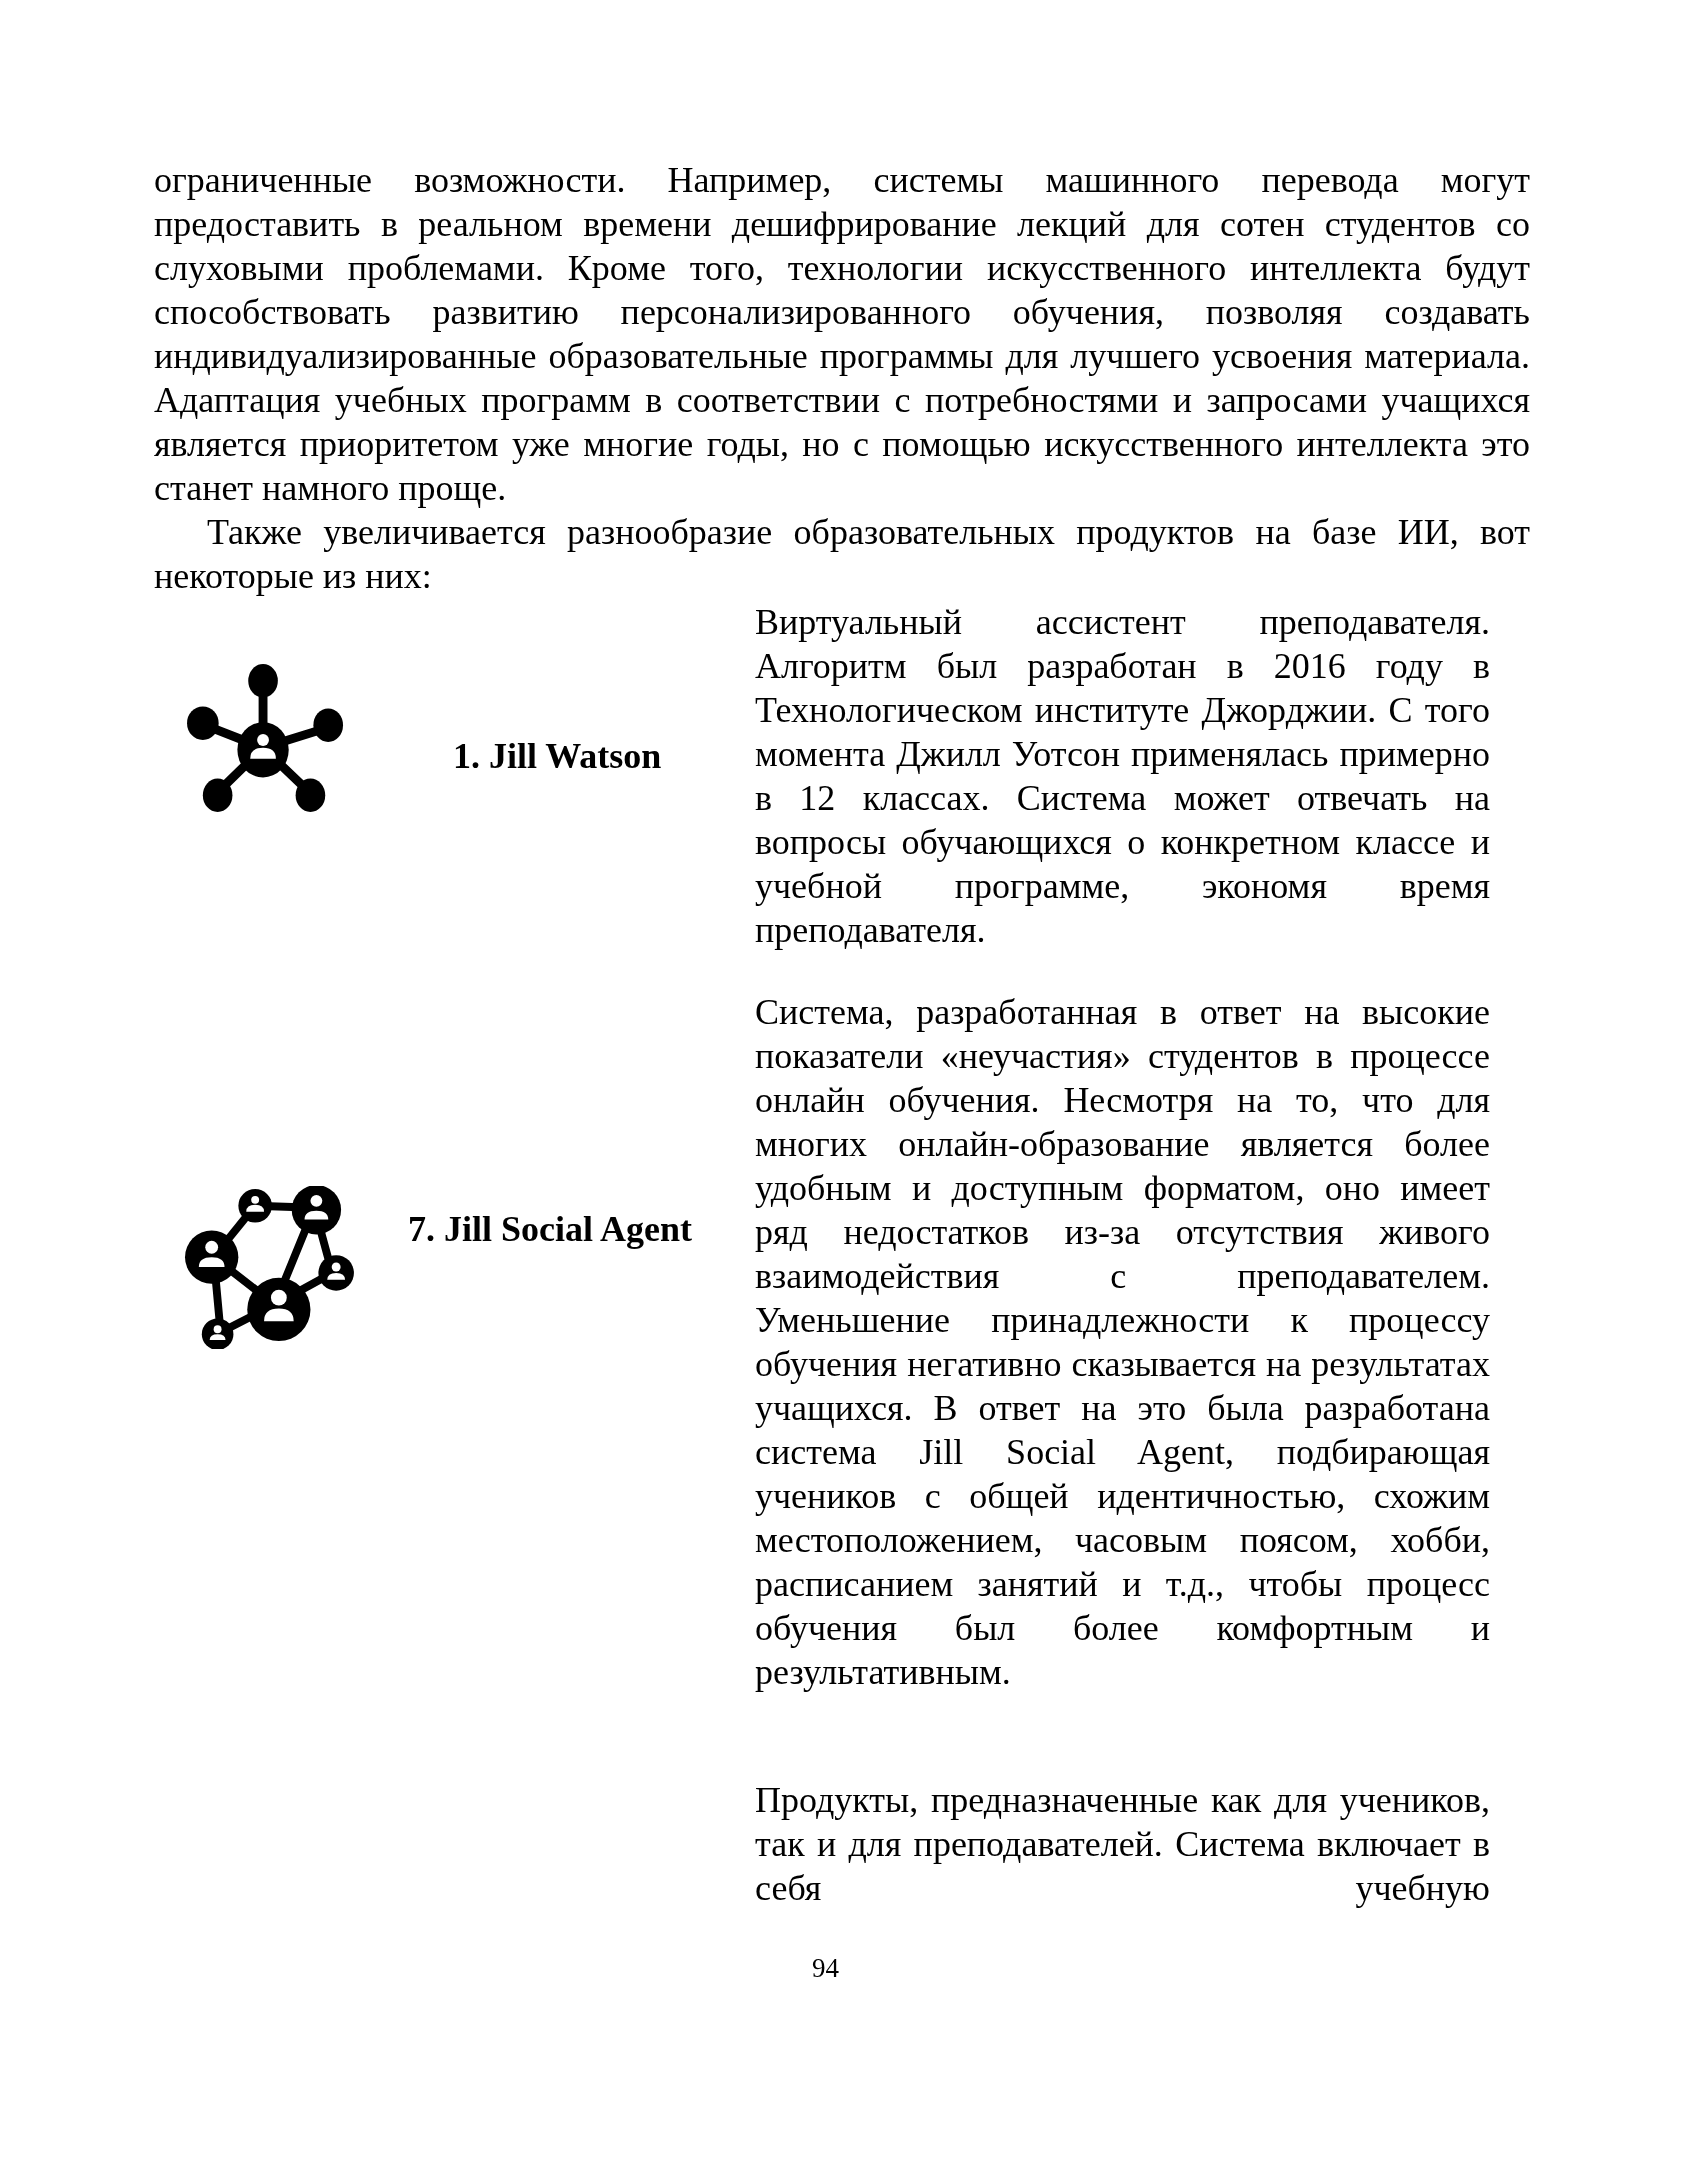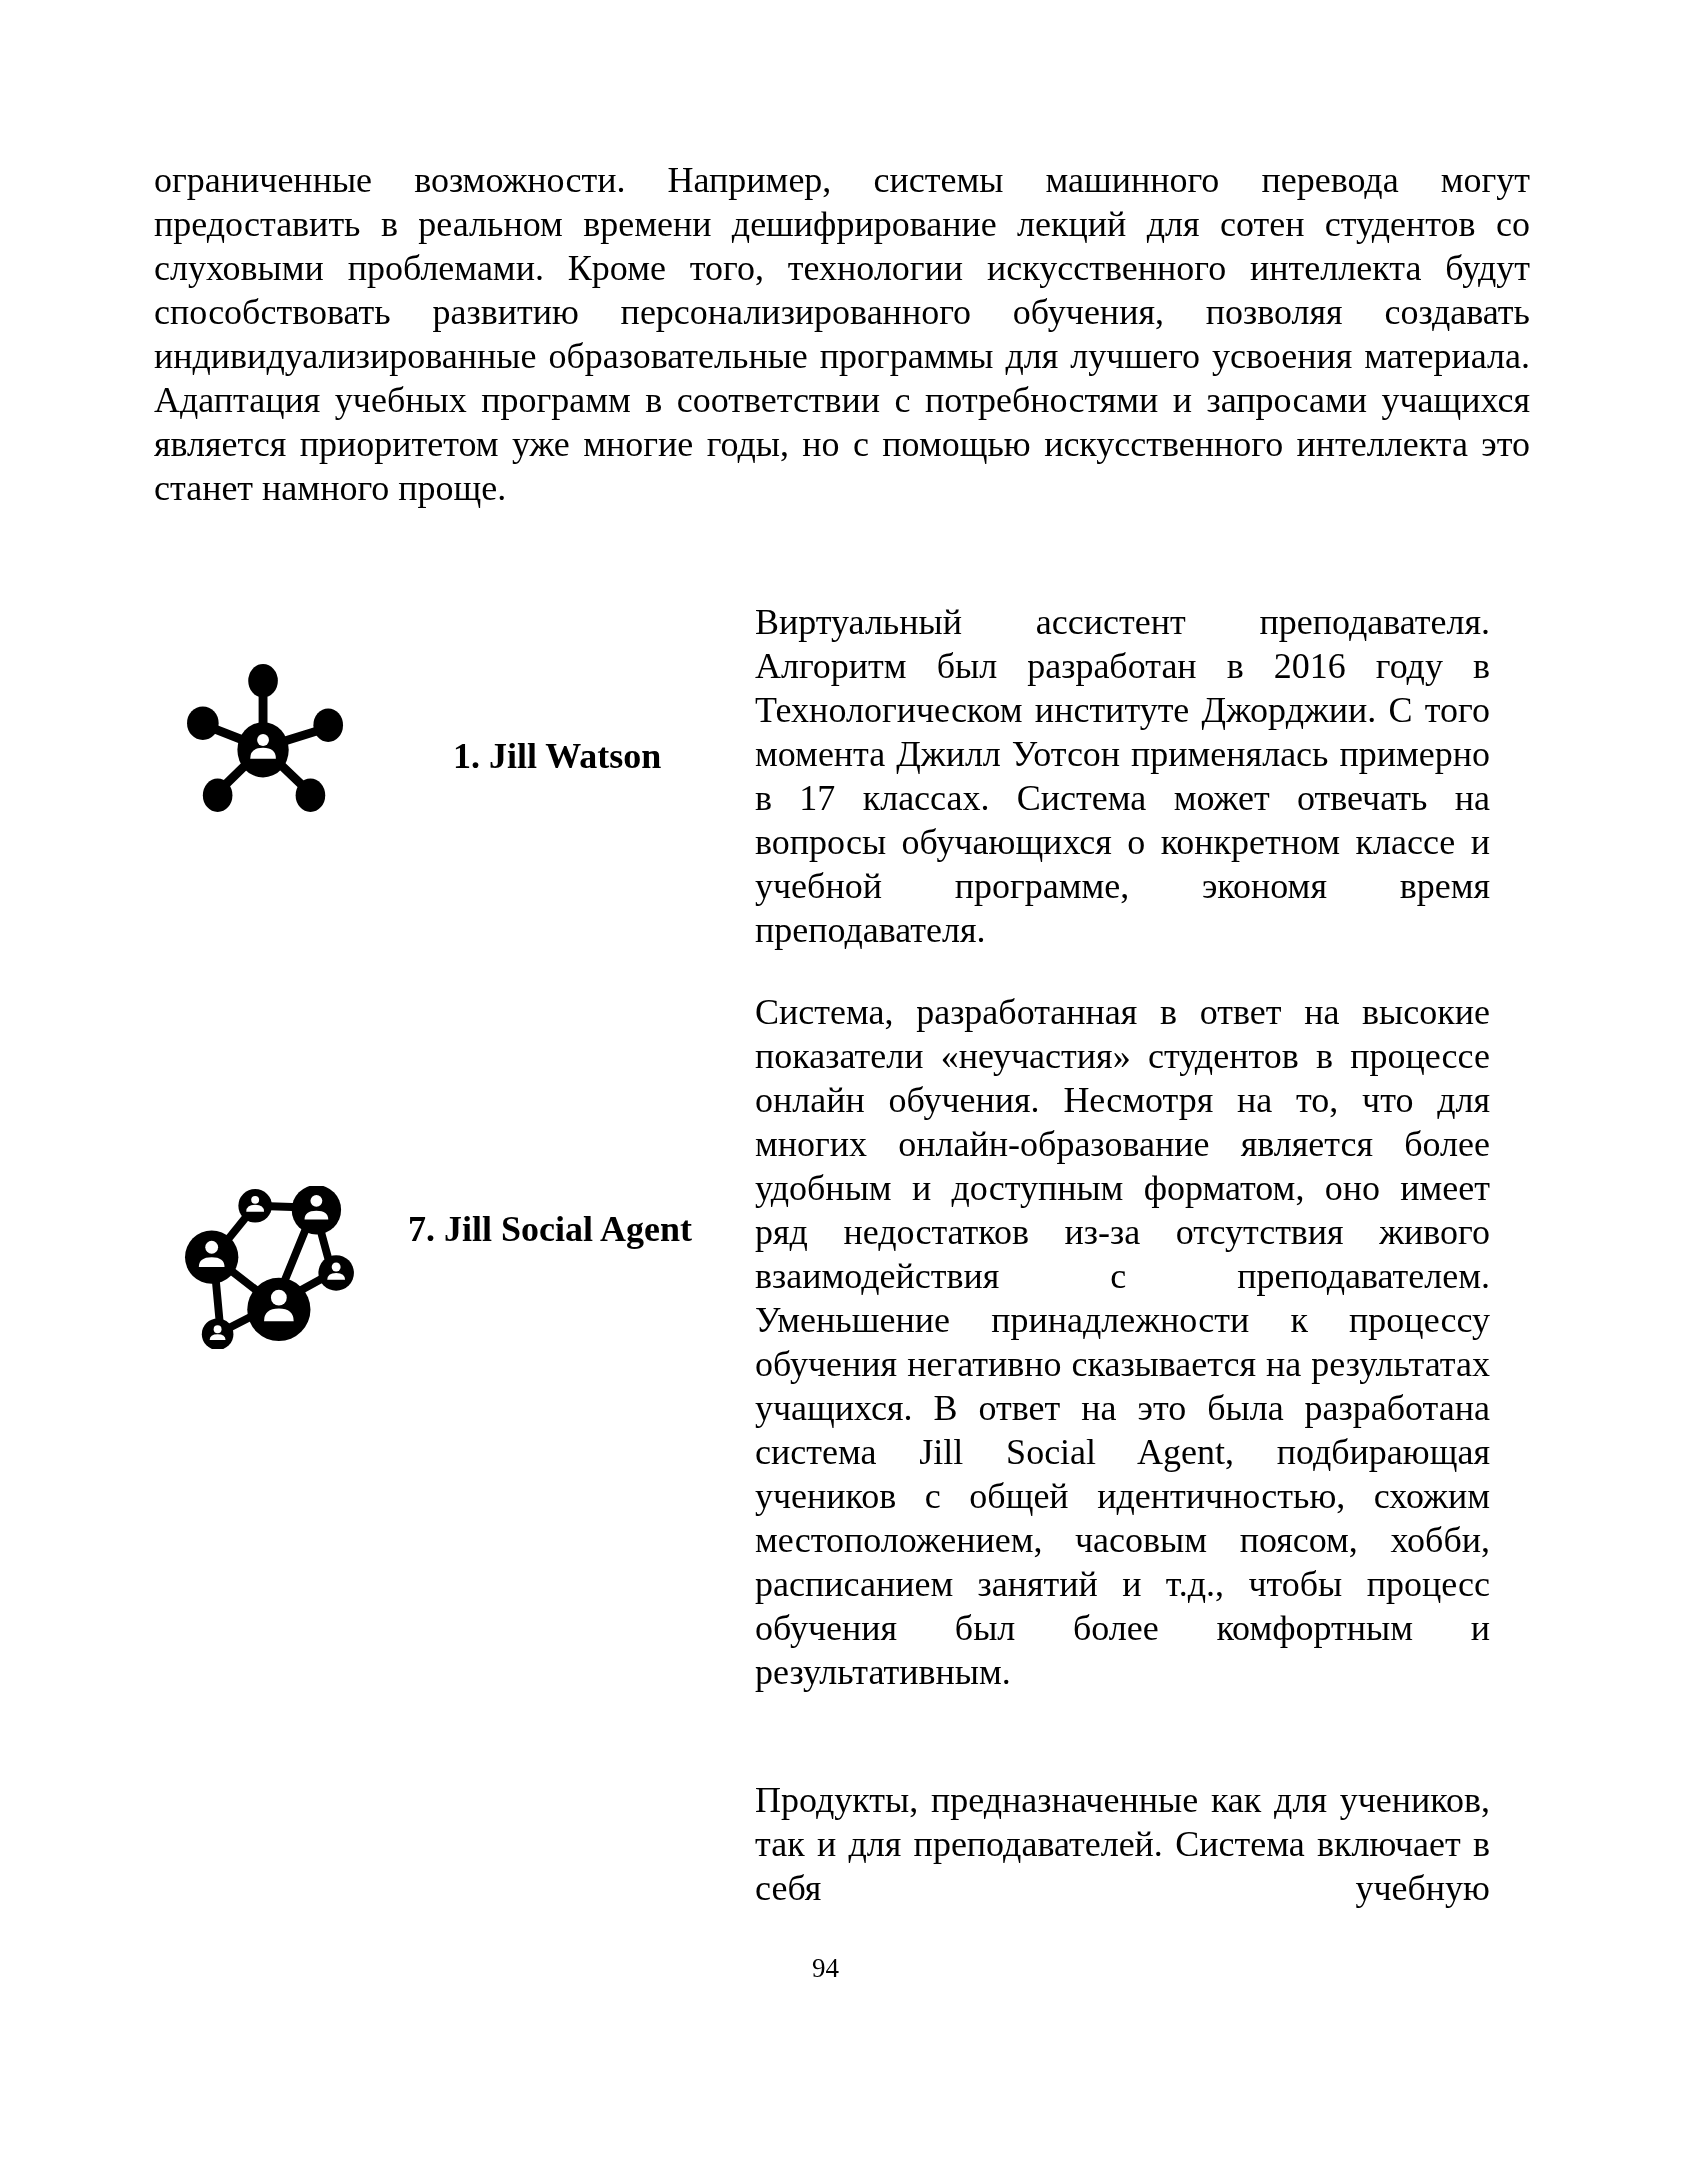--- a/index.html
+++ b/index.html
@@ -67,20 +67,21 @@
       line-height: 32px;
     }
   </style>
 </head>
 <body>
 
 <div class="page">
 
   <div class="intro">
     <p>ограниченные возможности. Например, системы машинного перевода могут предоставить в реальном времени дешифрирование лекций для сотен студентов со слуховыми проблемами. Кроме того, технологии искусственного интеллекта будут способствовать развитию персонализированного обучения, позволяя создавать индивидуализированные образовательные программы для лучшего усвоения материала. Адаптация учебных программ в соответствии с потребностями и запросами учащихся является приоритетом уже многие годы, но с помощью искусственного интеллекта это станет намного проще.</p>
+    <p class="indent">Также увеличивается разнообразие образовательных продуктов на базе ИИ, вот некоторые из них:</p>
   </div>
 
   <div>
     <svg class="icon" style="left:183px; top:661px;" width="168" height="153" viewBox="0 0 170 155">
       <g stroke="#000" stroke-width="9" stroke-linecap="round">
         <line x1="81" y1="88" x2="81" y2="22"></line>
         <line x1="81" y1="88" x2="22" y2="65"></line>
         <line x1="81" y1="88" x2="145" y2="68"></line>
         <line x1="81" y1="88" x2="35" y2="133"></line>
         <line x1="81" y1="88" x2="128" y2="133"></line>
@@ -92,21 +93,21 @@
         <ellipse cx="35" cy="136" rx="15" ry="17"></ellipse>
         <ellipse cx="129" cy="136" rx="15" ry="17"></ellipse>
         <ellipse cx="81" cy="90" rx="26" ry="28"></ellipse>
       </g>
       <g fill="#fff">
         <circle cx="81" cy="80" r="6"></circle>
         <path d="M68 99 Q68 88 81 88 Q94 88 94 99 Z"></path>
       </g>
     </svg>
     <div class="product-title" style="left:453px; top:734px;">1. Jill Watson</div>
-    <p class="desc" style="top:600px;">Виртуальный ассистент преподавателя. Алгоритм был разработан в 2016 году в Технологическом институте Джорджии. С того момента Джилл Уотсон применялась примерно в 17 классах. Система может отвечать на вопросы обучающихся о конкретном классе и учебной программе, экономя время преподавателя.</p>
+    <p class="desc" style="top:600px;">Виртуальный ассистент преподавателя. Алгоритм был разработан в 2016 году в Технологическом институте Джорджии. С того момента Джилл Уотсон применялась примерно в 12 классах. Система может отвечать на вопросы обучающихся о конкретном классе и учебной программе, экономя время преподавателя.</p>
   </div>
 
   <div>
     <svg class="icon" style="left:176px; top:1186px;" width="183" height="163" viewBox="0 0 185 165">
       <g stroke="#000" stroke-width="8" stroke-linecap="round">
         <line x1="38" y1="72" x2="80" y2="20"></line>
         <line x1="80" y1="20" x2="140" y2="22"></line>
         <line x1="140" y1="22" x2="100" y2="120"></line>
         <line x1="140" y1="22" x2="158" y2="88"></line>
         <line x1="158" y1="88" x2="100" y2="120"></line>

